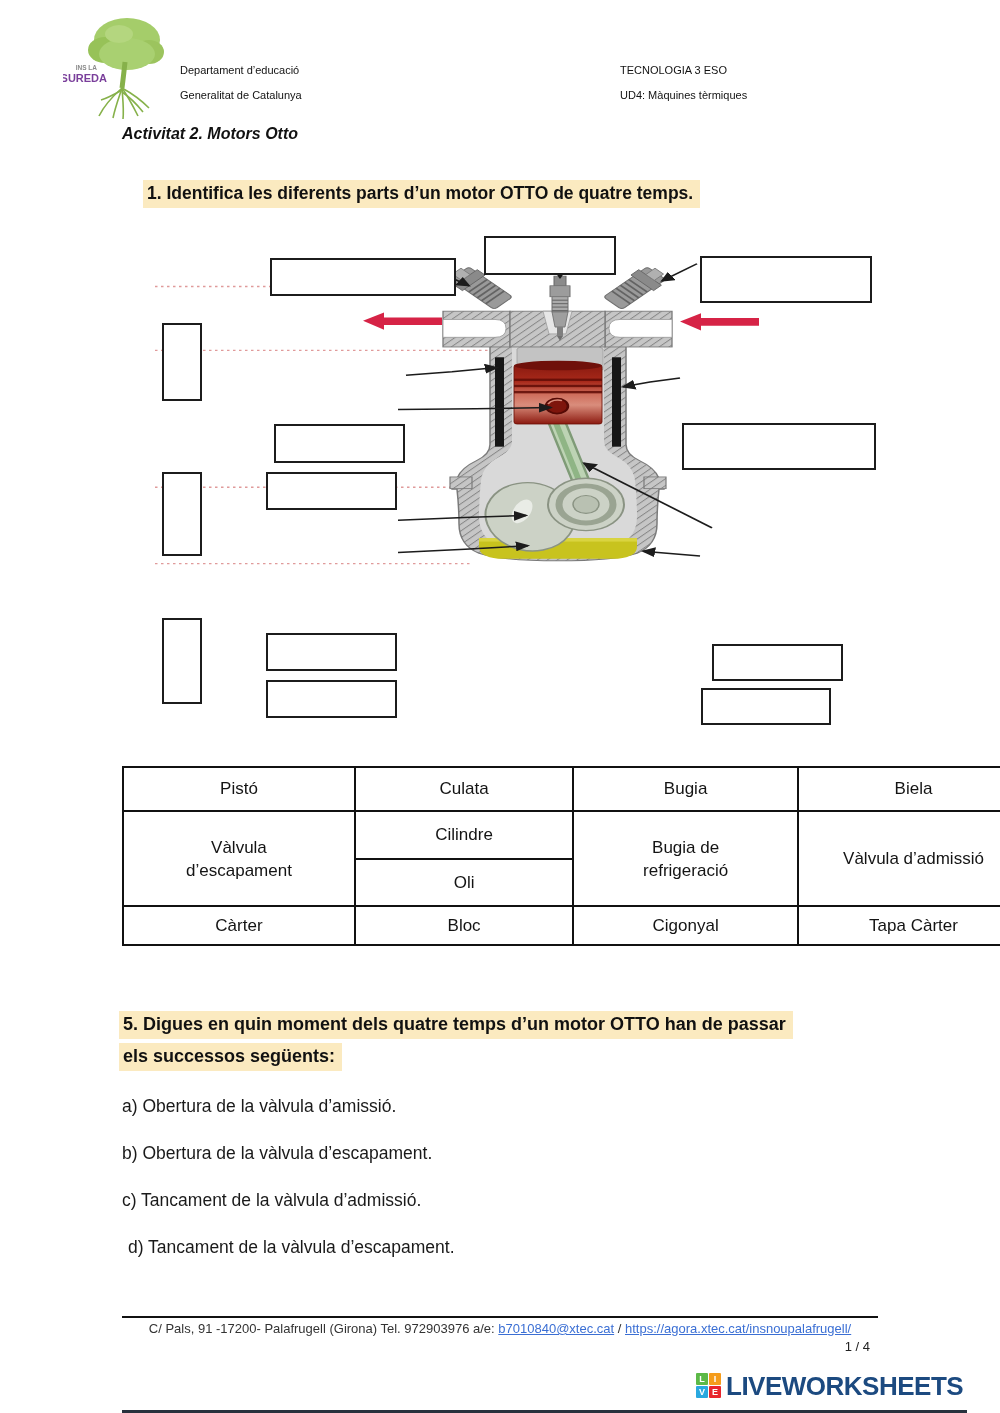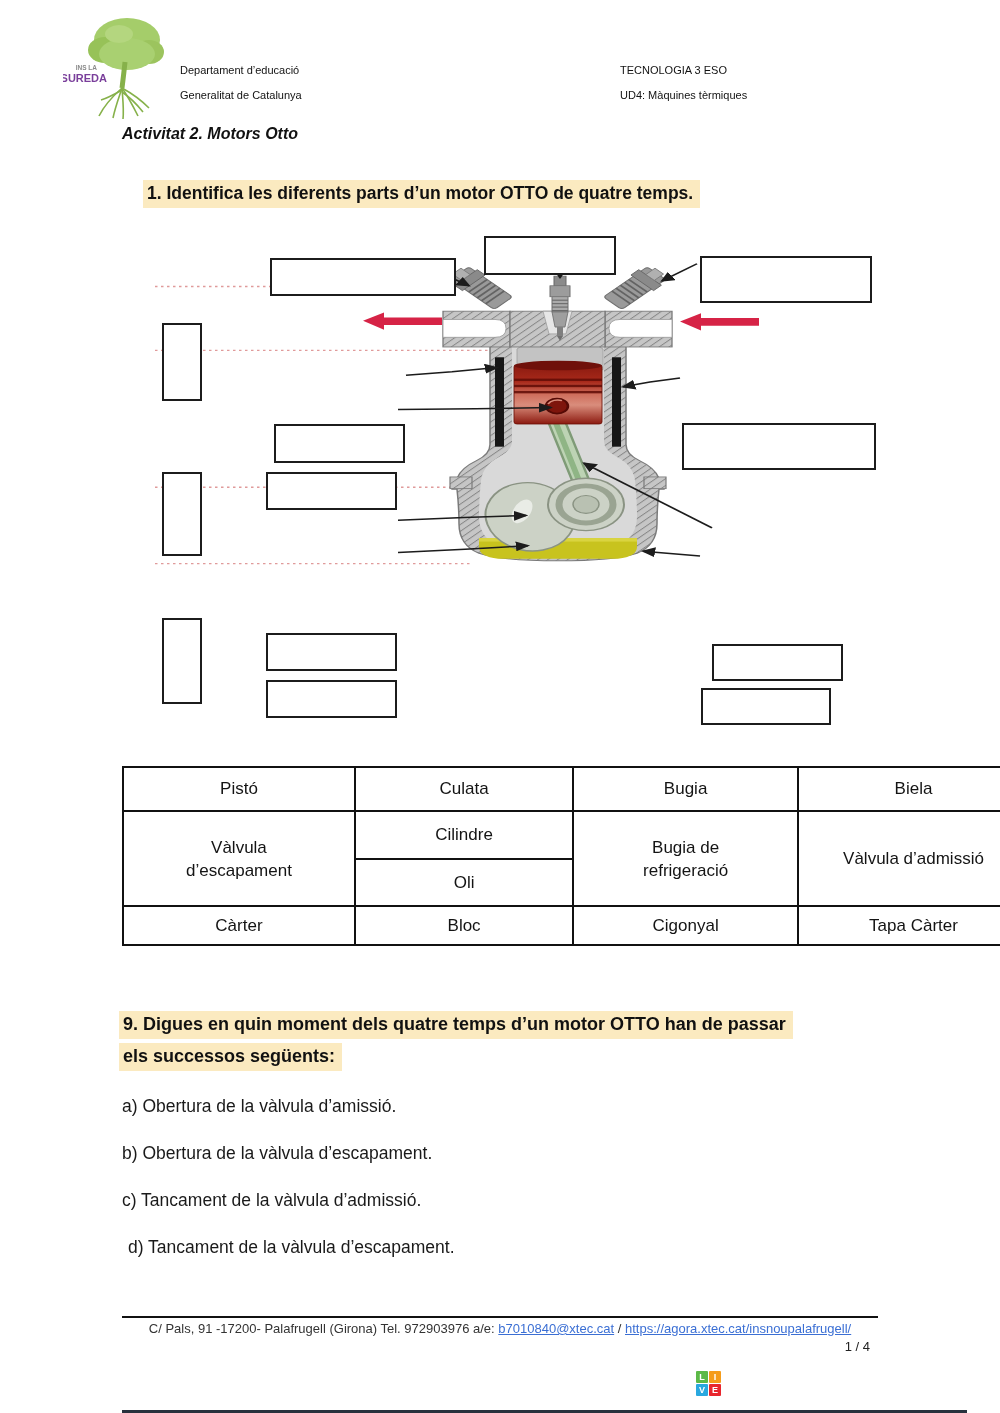--- a/index.html
+++ b/index.html
@@ -295,21 +295,21 @@
       <td>Càrter</td>
       <td>Bloc</td>
       <td>Cigonyal</td>
       <td>Tapa Càrter</td>
     </tr>
   </tbody>
     </table>
 </div>
 
 <div class="abs" style="left:119px; top:1011px;">
-  <span class="hl" style="font-size:18px;">9. Digues en quin moment dels quatre temps d’un motor OTTO han de passar</span>
+  <span class="hl" style="font-size:18px;">5. Digues en quin moment dels quatre temps d’un motor OTTO han de passar</span>
 </div>
 <div class="abs" style="left:119px; top:1043px;">
   <span class="hl" style="font-size:18px;">els successos següents:</span>
 </div>
 
 <div class="abs qitem" style="left:122px; top:1096px;">a) Obertura de la vàlvula d’amissió.</div>
 <div class="abs qitem" style="left:122px; top:1143px;">b) Obertura de la vàlvula d’escapament.</div>
 <div class="abs qitem" style="left:122px; top:1190px;">c) Tancament de la vàlvula d’admissió.</div>
 <div class="abs qitem" style="left:128px; top:1237px;">d) Tancament de la vàlvula d’escapament.</div>
 
@@ -319,15 +319,16 @@
 </div>
 <div class="abs page-num">1 / 4</div>
 
 <div id="branding" class="abs">
   <div class="lw-grid">
     <div class="lw-sq" style="background:#5cb947">L</div>
     <div class="lw-sq" style="background:#f59c1b">I</div>
     <div class="lw-sq" style="background:#29a8df">V</div>
     <div class="lw-sq" style="background:#e8262d">E</div>
   </div>
+  <div class="lw-word">LIVEWORKSHEETS</div>
 </div>
 
 <div class="abs bottom-bar"></div>
 
 </body></html>

